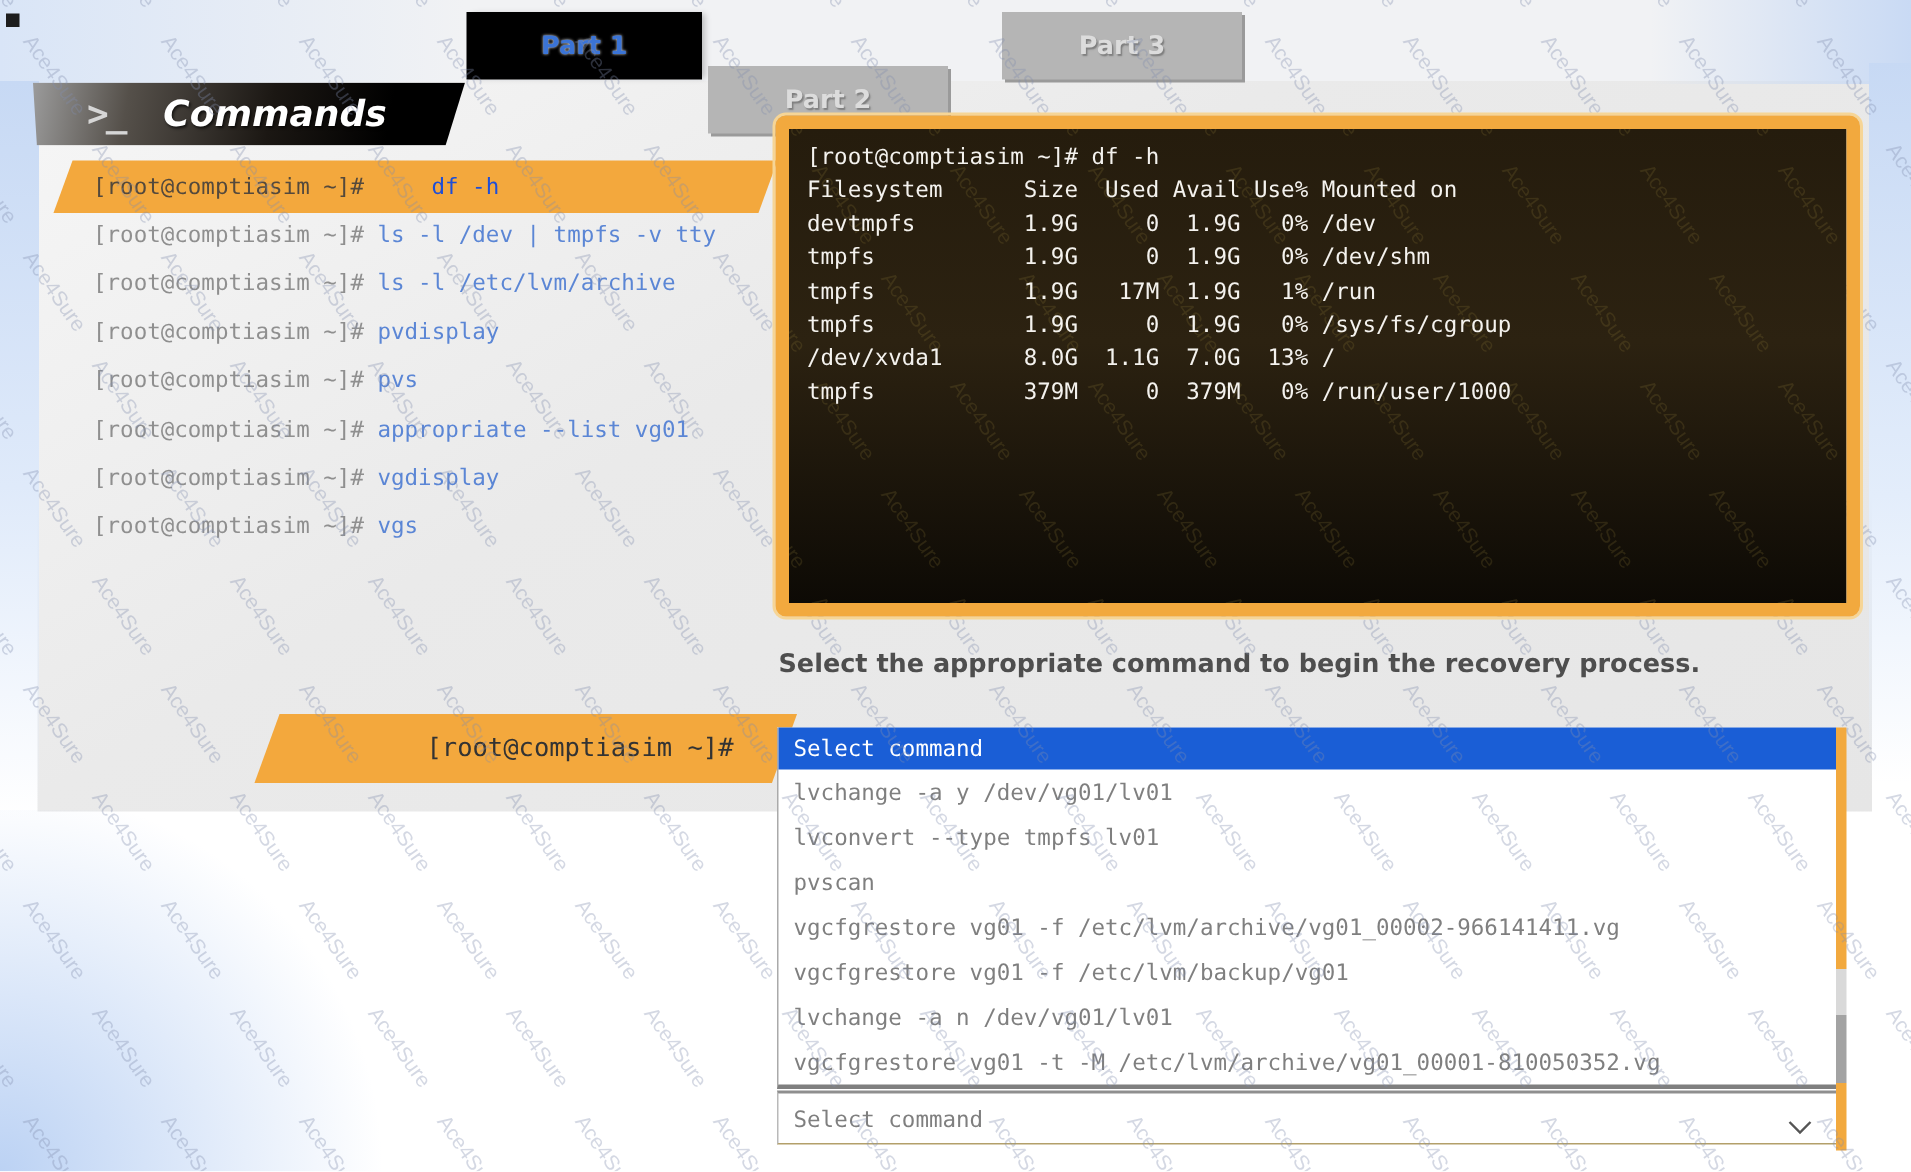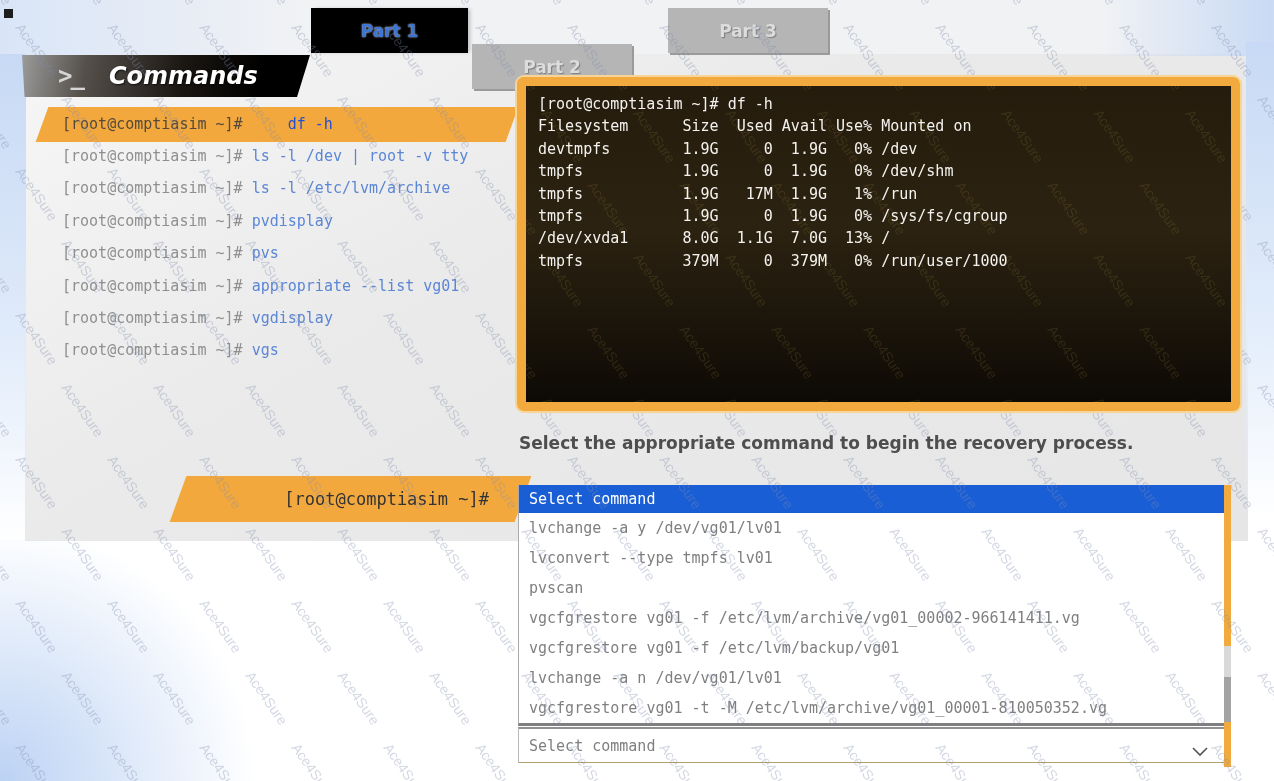--- a/index.html
+++ b/index.html
@@ -112,21 +112,21 @@
     </div>
 
   <div class="cmd-banner">
     <span class="glyph">&gt;_</span>
     <span class="title">Commands</span>
   </div>
 
   <div class="hl-band"></div>
   <div id="cmdList">
       <div class="cmd-row hl" style="top: 107px;"><span class="prompt">[root@comptiasim ~]# </span><span class="cmd">df -h</span></div>
-      <div class="cmd-row" style="top: 139.4px;"><span class="prompt">[root@comptiasim ~]# </span><span class="cmd">ls -l /dev | root -v tty</span></div>
+      <div class="cmd-row" style="top: 139.4px;"><span class="prompt">[root@comptiasim ~]# </span><span class="cmd">ls -l /dev | tmpfs -v tty</span></div>
       <div class="cmd-row" style="top: 171.8px;"><span class="prompt">[root@comptiasim ~]# </span><span class="cmd">ls -l /etc/lvm/archive</span></div>
       <div class="cmd-row" style="top: 204.2px;"><span class="prompt">[root@comptiasim ~]# </span><span class="cmd">pvdisplay</span></div>
       <div class="cmd-row" style="top: 236.6px;"><span class="prompt">[root@comptiasim ~]# </span><span class="cmd">pvs</span></div>
       <div class="cmd-row" style="top: 269px;"><span class="prompt">[root@comptiasim ~]# </span><span class="cmd">appropriate --list vg01</span></div>
       <div class="cmd-row" style="top: 301.4px;"><span class="prompt">[root@comptiasim ~]# </span><span class="cmd">vgdisplay</span></div>
       <div class="cmd-row" style="top: 333.8px;"><span class="prompt">[root@comptiasim ~]# </span><span class="cmd">vgs</span></div>
     </div>
 
   <div class="terminal">
     <div class="term-wm-layer" id="termWm">

